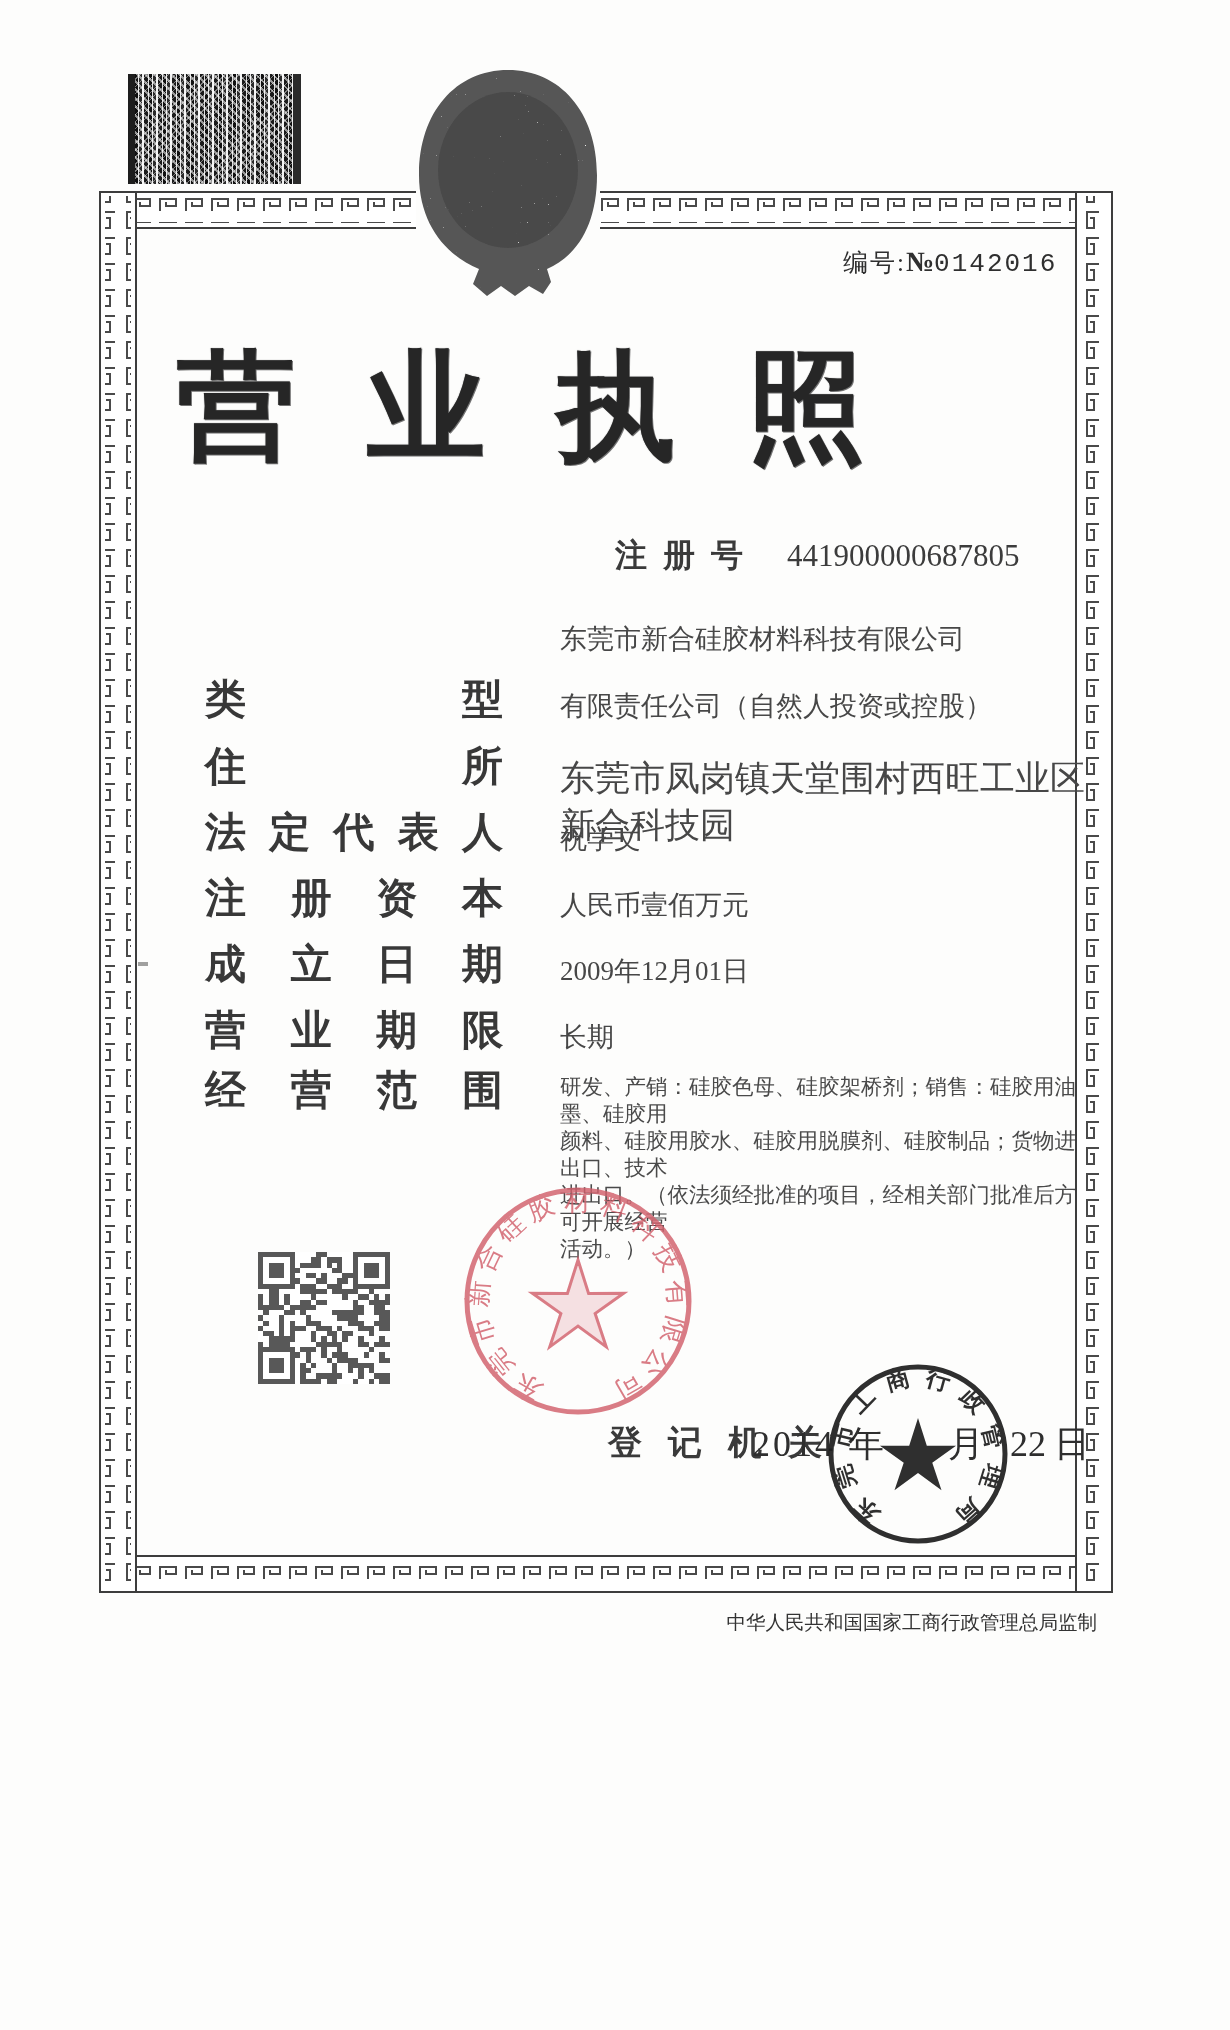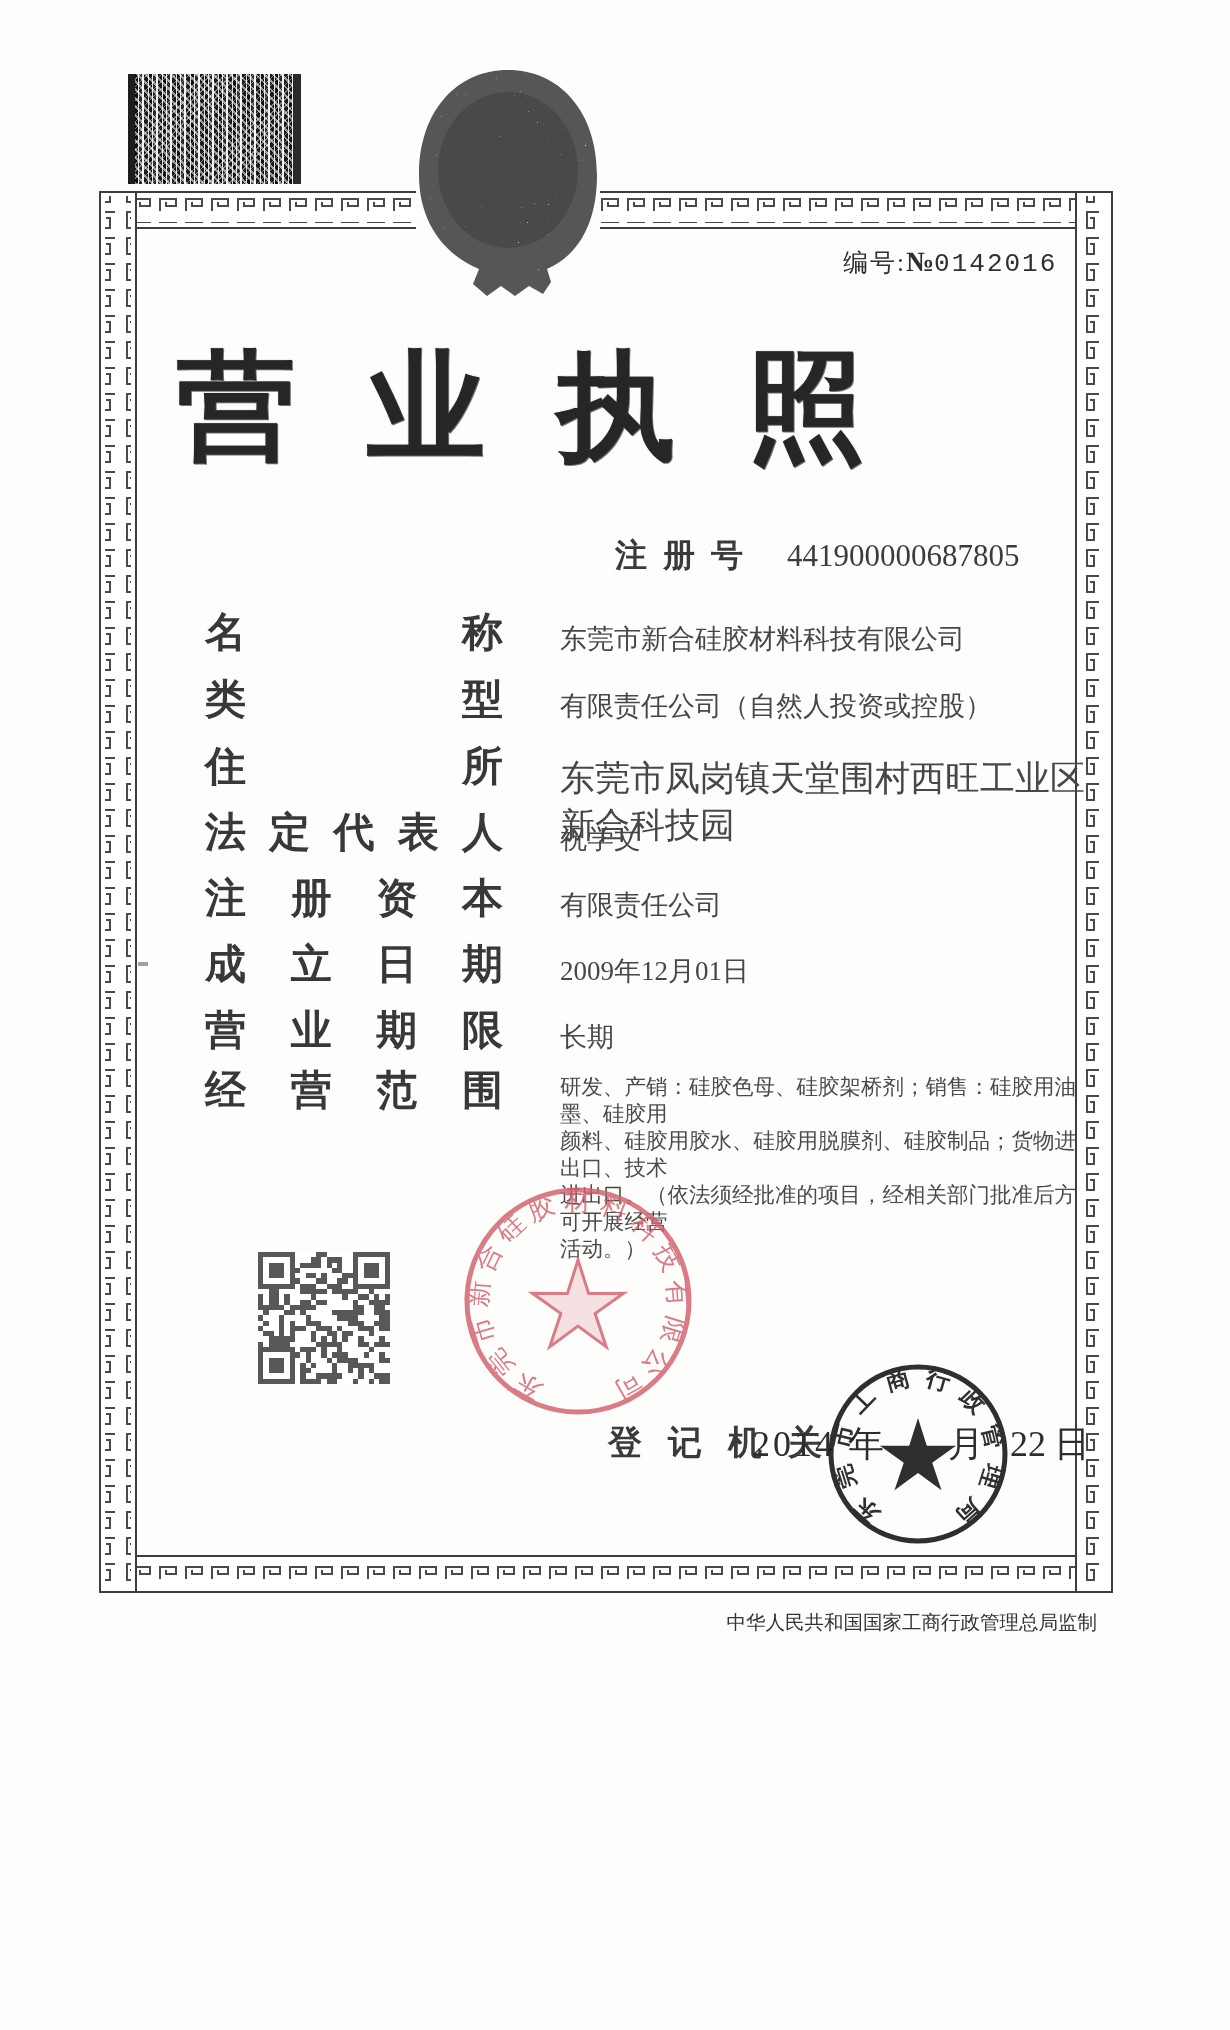--- a/index.html
+++ b/index.html
@@ -118,38 +118,37 @@
   </div>
 
   <div class="abs title">营业执照</div>
 
   <div class="abs regno">
     <span class="lab">注册号</span>
     <span class="val">441900000687805</span>
   </div>
 
   <div class="abs row" style="top:610px">
-    <div class="flabel">名称</div>
     <div class="fvalue">东莞市新合硅胶材料科技有限公司</div>
   </div>
   <div class="abs row" style="top:677px">
     <div class="flabel">类型</div>
     <div class="fvalue">有限责任公司（自然人投资或控股）</div>
   </div>
   <div class="abs row" style="top:744px">
     <div class="flabel">住所</div>
     <div class="fvalue small">东莞市凤岗镇天堂围村西旺工业区新合科技园</div>
   </div>
   <div class="abs row" style="top:810px">
     <div class="flabel">法定代表人</div>
     <div class="fvalue">祝学文</div>
   </div>
   <div class="abs row" style="top:876px">
     <div class="flabel">注册资本</div>
-    <div class="fvalue">有限责任公司</div>
+    <div class="fvalue">人民币壹佰万元</div>
   </div>
   <div class="abs row" style="top:942px">
     <div class="flabel">成立日期</div>
     <div class="fvalue">2009年12月01日</div>
   </div>
   <div class="abs row" style="top:1008px">
     <div class="flabel">营业期限</div>
     <div class="fvalue">长期</div>
   </div>
 

